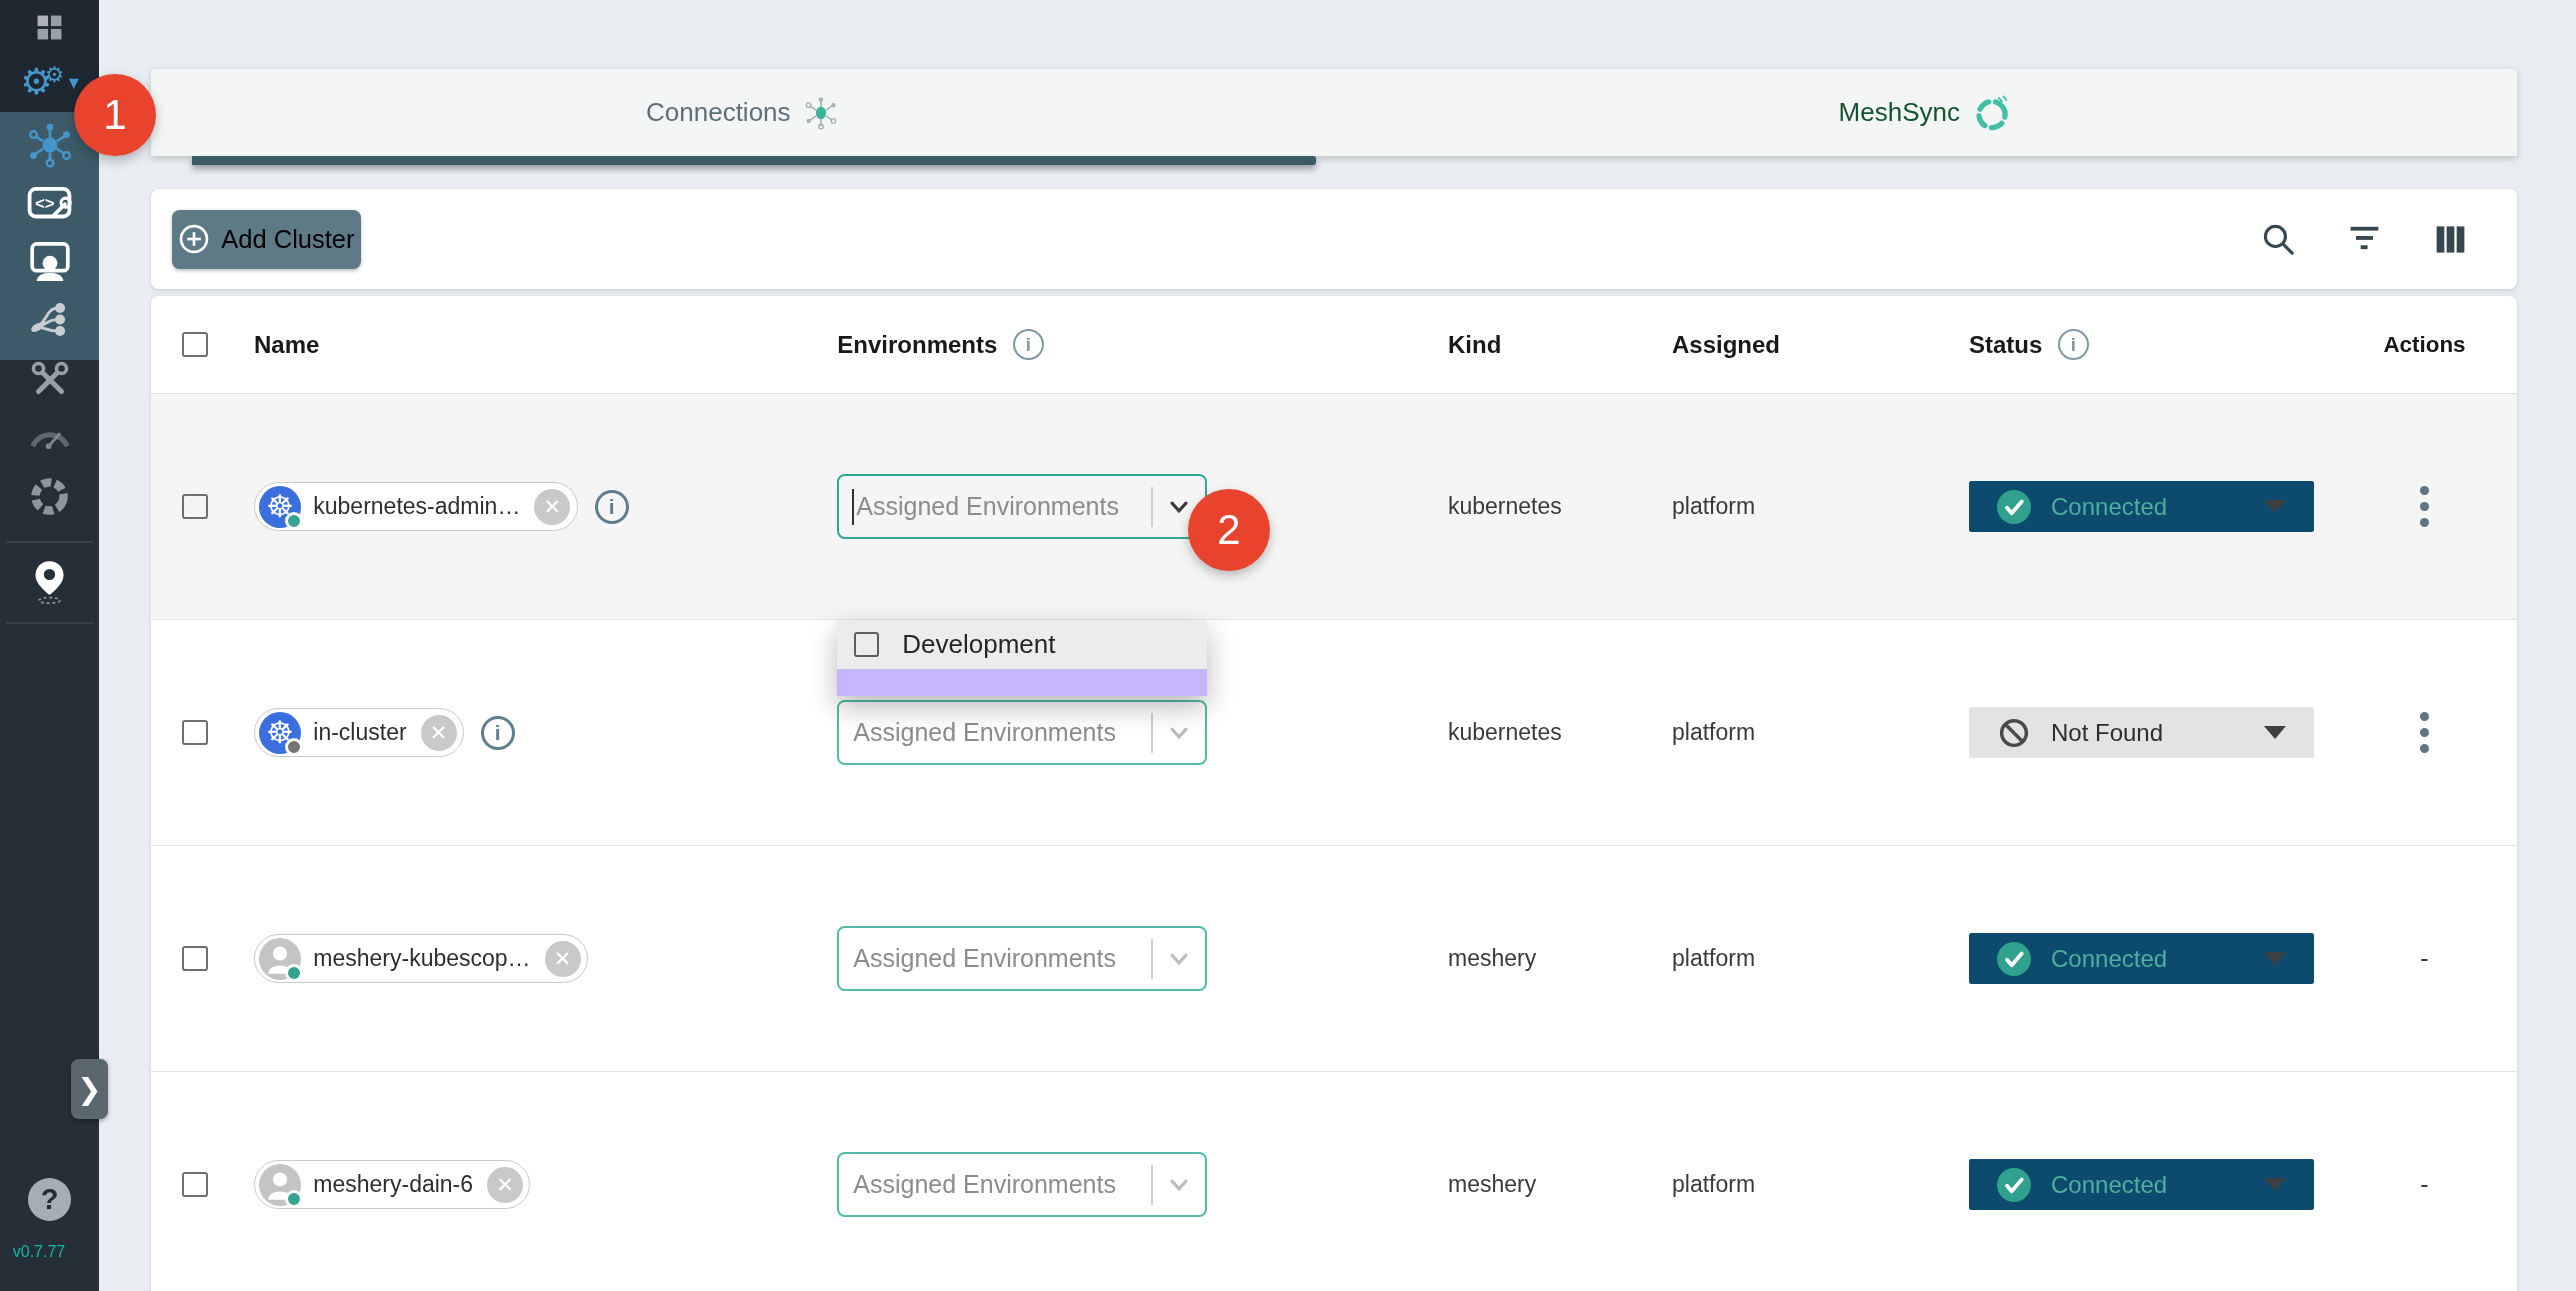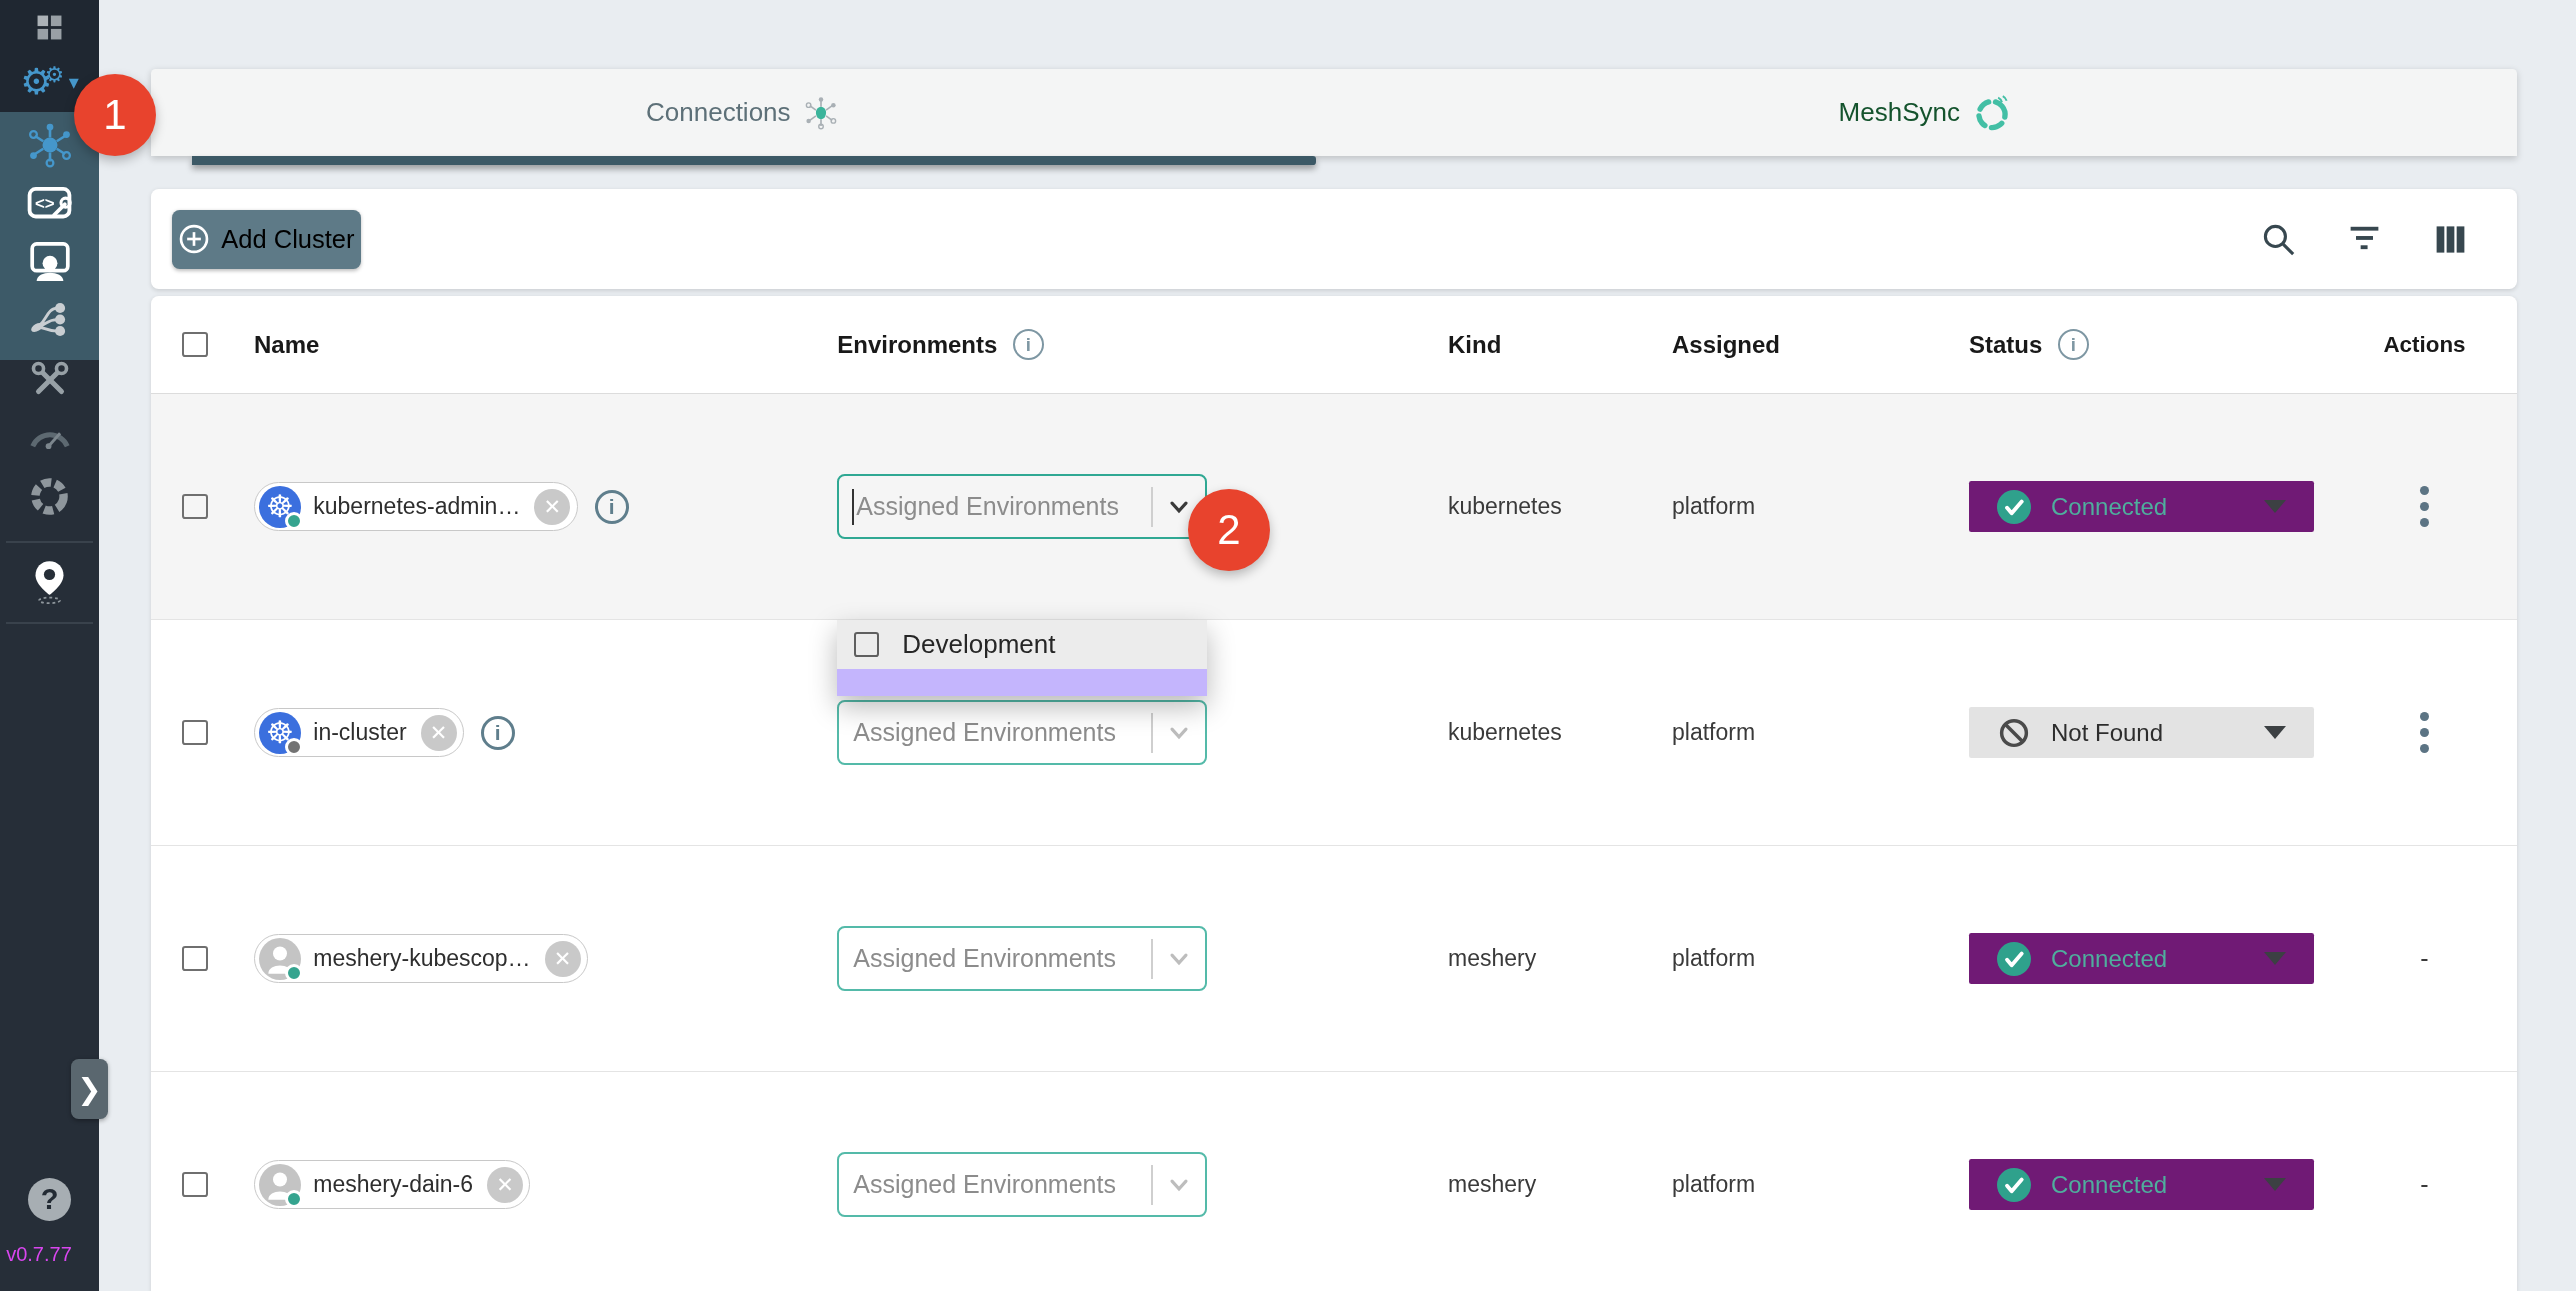--- a/index.html
+++ b/index.html
@@ -11,21 +11,21 @@
 .sidebar{position:absolute;left:0;top:0;width:99px;height:1291px;background:#262E38;z-index:5}
 .sb-top{position:absolute;top:0;left:0;right:0;height:112px;background:#1F2731}
 .sb-active{position:absolute;top:112px;left:0;right:0;height:248px;background:#3D5A68}
 .sbi{position:absolute;left:0;width:99px;height:49px;display:flex;align-items:center;justify-content:center}
 .gear-big{color:#4597CB;font-size:36px;line-height:1}
 .gear-small{color:#4597CB;font-size:21.6px;line-height:1;margin-left:-7.7px;margin-top:-14px}
 .gear-caret{color:#4597CB;font-size:20px;margin-left:4.6px}
 .sb-div{position:absolute;left:6.2px;right:6.2px;height:1.5px;background:#39424C}
 .sb-expand{position:absolute;left:71px;top:1059px;width:37px;height:60px;background:#5A676F;border-radius:7.7px;display:flex;align-items:center;justify-content:center;color:#fff;font-size:29px;z-index:7;box-shadow:0 1.5px 4.6px rgba(0,0,0,.3)}
 .sb-help{position:absolute;left:28px;top:1178px;width:43px;height:43px;border-radius:50%;background:#A7AEB3;color:#232B34;font-size:29px;font-weight:bold;display:flex;align-items:center;justify-content:center}
-.sb-version{position:absolute;left:0;top:1243px;width:78px;text-align:center;color:#d946ef;font-size:20px}
+.sb-version{position:absolute;left:0;top:1243px;width:78px;text-align:center;color:#14b8a6;font-size:16px}
 
 
 .anno{position:absolute;width:82px;height:82px;border-radius:50%;background:#E8432D;color:#fff;display:flex;align-items:center;justify-content:center;font-size:42px;z-index:40;box-shadow:0 4.6px 10.8px rgba(0,0,0,.25)}
 #anno1{left:74px;top:74px}
 #anno2{left:1188px;top:489px}
 
 
 .tabs-card{position:absolute;left:151px;top:69px;width:2366px;height:87px;background:#F4F5F5;border-radius:4.6px 4.6px 0 0;box-shadow:0 2.3px 7.7px rgba(0,0,0,.18);display:flex;z-index:3}
 .tab{width:50%;display:flex;align-items:center;justify-content:center;gap:12.4px;font-size:26px}
 .tab-connections{color:#5D7078}
@@ -65,21 +65,21 @@
 .env-ph{font-size:25px;color:#8C8C8C;margin-left:14px;flex:1;white-space:nowrap;overflow:hidden}
 .env-sep{width:1.5px;height:40px;background:#CFCFCF;margin:0 12.4px 0 0;flex:none}
 .chev{margin-right:12.4px;flex:none}
 .env-menu{position:absolute;left:19.3px;top:146px;width:370px;background:#c4b5fd;box-shadow:0 10.8px 28px rgba(0,0,0,.28);padding-bottom:27px;z-index:20}
 .env-option{height:49px;background:#ECECEC;display:flex;align-items:center;padding-left:17px;gap:23px;font-size:26px;color:#262626}
 .env-option .checkbox{width:25px;height:25px;border:2.3px solid #5F5F5F}
 .c-kind,.c-category{font-size:23px;color:#3A3A3A;padding-left:35px}
 .c-status{padding-left:39px}
 .badge{width:345px;height:51px;display:flex;align-items:center;padding:0 28px;border-radius:2.3px}
 .badge .btext{flex:1;font-size:24px;margin-left:20px}
-.badge.connected{background:#701a75}
+.badge.connected{background:#0c4a6e}
 .badge.connected .btext{color:#4FAE9D}
 .badge.notfound{background:#E3E3E3}
 .badge.notfound .btext{color:#2D2D2D}
 .bicon{width:34px;height:34px;flex:none;border-radius:50%;display:flex;align-items:center;justify-content:center}
 .bicon.ok{background:#2FA18C}
 .btriangle{width:0;height:0;border-left:11.6px solid transparent;border-right:11.6px solid transparent;border-top:13px solid #3C4043;flex:none}
 .c-actions{display:flex;justify-content:center;font-size:25px;color:#3A3A3A}
 .dots{display:flex;flex-direction:column;gap:7px;padding:4.6px}
 .dots i{width:9.3px;height:9.3px;border-radius:50%;background:#5C7484}
 </style>

